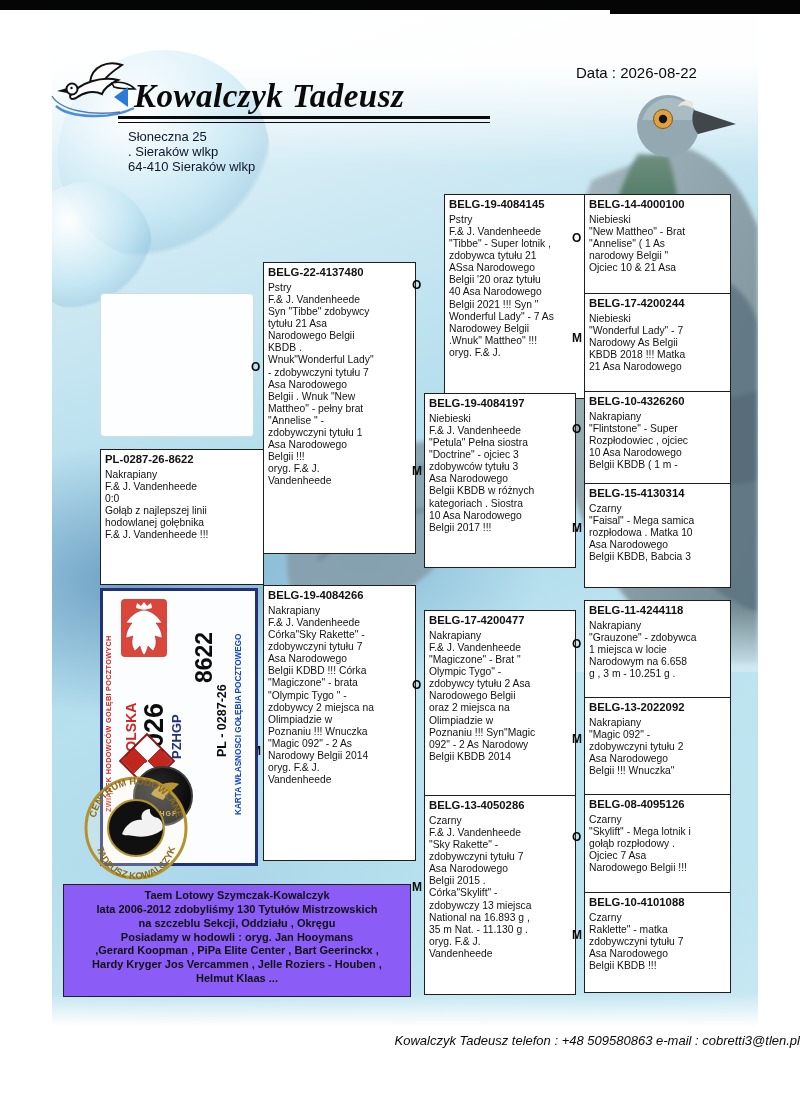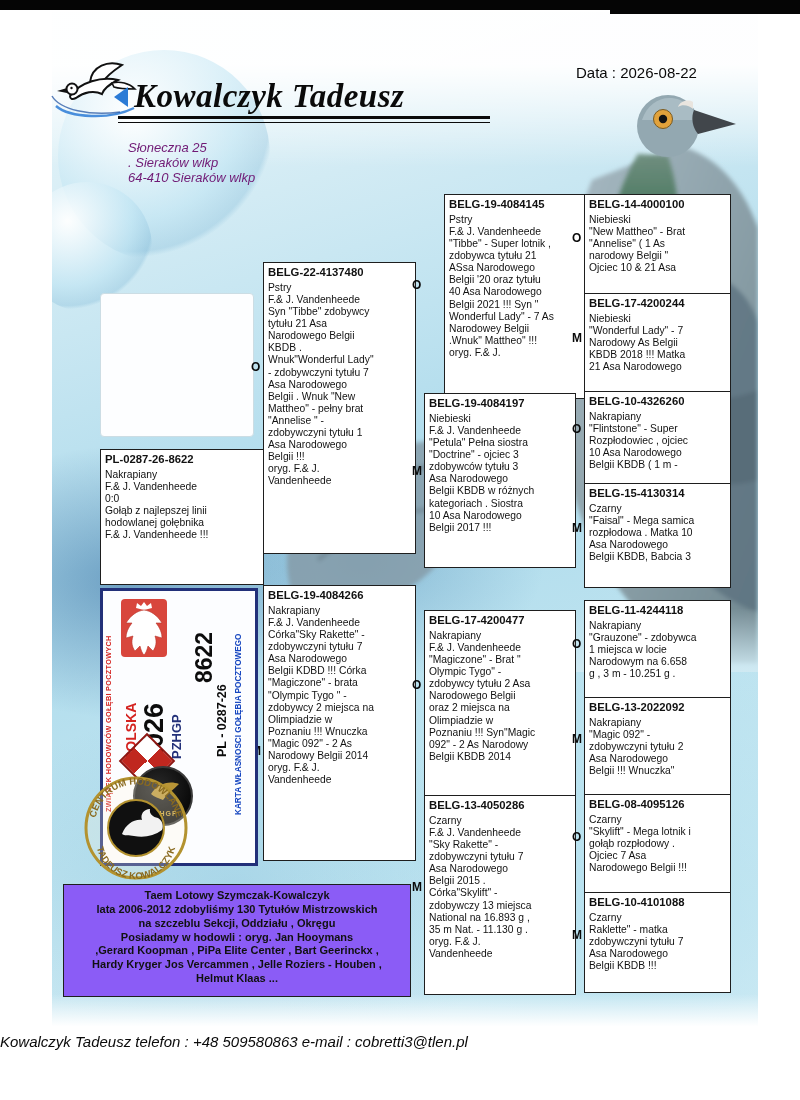--- a/index.html
+++ b/index.html
@@ -19,32 +19,32 @@
   .photo::after{content:"";position:absolute;left:0;bottom:0;width:100%;height:36px;
     background:linear-gradient(180deg,rgba(255,255,255,0),#ffffff 90%)}
   .bubble{position:absolute;border-radius:50%;
     background:radial-gradient(circle at 35% 30%, rgba(255,255,255,.95), rgba(190,228,243,.55) 52%, rgba(120,180,212,.30) 68%, rgba(120,180,212,0) 71%)}
   .topbar{position:absolute;left:0;top:0;width:800px;height:10px;background:#050505}
   .topbar2{position:absolute;left:610px;top:0;width:190px;height:14px;background:#050505}
   
   .breeder{position:absolute;left:134px;top:78px;font-family:"Liberation Serif",serif;font-style:italic;font-weight:700;font-size:33px;letter-spacing:.5px;color:#0a0a0a}
   .rule1{position:absolute;left:118px;top:116px;width:372px;height:3px;background:#0a0a0a}
   .rule2{position:absolute;left:118px;top:122px;width:372px;height:1px;background:#0a0a0a}
-  .addr{position:absolute;left:128px;top:140px;font-style:italic;font-size:13px;line-height:15px;color:#701a75}
+  .addr{position:absolute;left:128px;top:129px;font-size:13px;line-height:15px;color:#0f172a}
   .date{position:absolute;left:576px;top:64px;font-size:15px;color:#0a0a0a}
   .doctitle{position:absolute;left:70px;top:192px;font-weight:700;font-style:italic;font-size:30px;color:#0a0a0a;letter-spacing:.5px}
   
   .pbox{position:absolute;background:#fff;border:1px solid #1e1e1e;padding:3px 4px;overflow:hidden;font-size:10.3px;line-height:1.17}
   .ring{font-weight:700;font-size:11.3px;margin-bottom:3px;white-space:nowrap}
   .pbody{white-space:pre-line}
   .emptybox{position:absolute;left:100px;top:293px;width:152px;height:142px;background:#fdfeff;border:1px solid #ccdde4;border-radius:4px}
   .marker{position:absolute;font-weight:700;font-size:12px;color:#0a0a0a}
   .teambox{position:absolute;left:63px;top:884px;width:334px;height:103px;background:#8b5cf6;border:1px solid #1e1e1e;
     font-weight:700;font-size:11px;line-height:1.26;padding:4px 6px;white-space:pre-line;overflow:hidden;text-align:center}
-  .footer{position:absolute;left:0;top:1033px;width:800px;text-align:left;font-style:italic;font-size:15px;color:#0a0a0a}
+  .footer{position:absolute;left:0;top:1033px;width:800px;text-align:right;font-style:italic;font-size:13px;color:#0a0a0a}
   
   .card{position:absolute;left:100px;top:588px;width:152px;height:272px;background:#fcfdff;border:3px solid #223079;overflow:hidden}
   .vt{position:absolute;writing-mode:vertical-rl;transform:rotate(180deg);font-weight:700;white-space:nowrap;overflow:hidden}
   .eagle{position:absolute;left:18px;top:8px;width:46px;height:58px;background:#d8463c;border-radius:4px}
   .diamond{position:absolute;left:127px;top:741px;width:36px;height:36px;transform:rotate(45deg);border:2px solid #8d1612;
     background:conic-gradient(#c0271f 0 90deg,#fff 90deg 180deg,#c0271f 180deg 270deg,#fff 270deg 360deg)}
   .pzhgp-circle{position:absolute;left:133px;top:766px;width:56px;height:56px;border-radius:50%;
     background:radial-gradient(circle at 40% 35%, #2a2a2a, #0a0a0a 70%);border:2px solid #3a3a3a;overflow:hidden}
   .pzhgp-circle .lg{position:absolute;left:0;bottom:7px;width:100%;text-align:center;color:#caa23a;font-size:7px;font-weight:700;letter-spacing:1px}
 </style>

